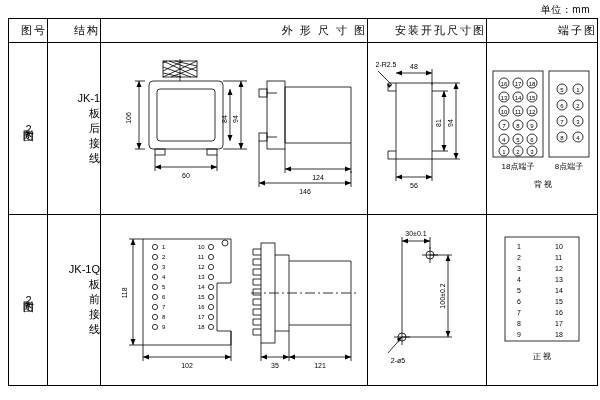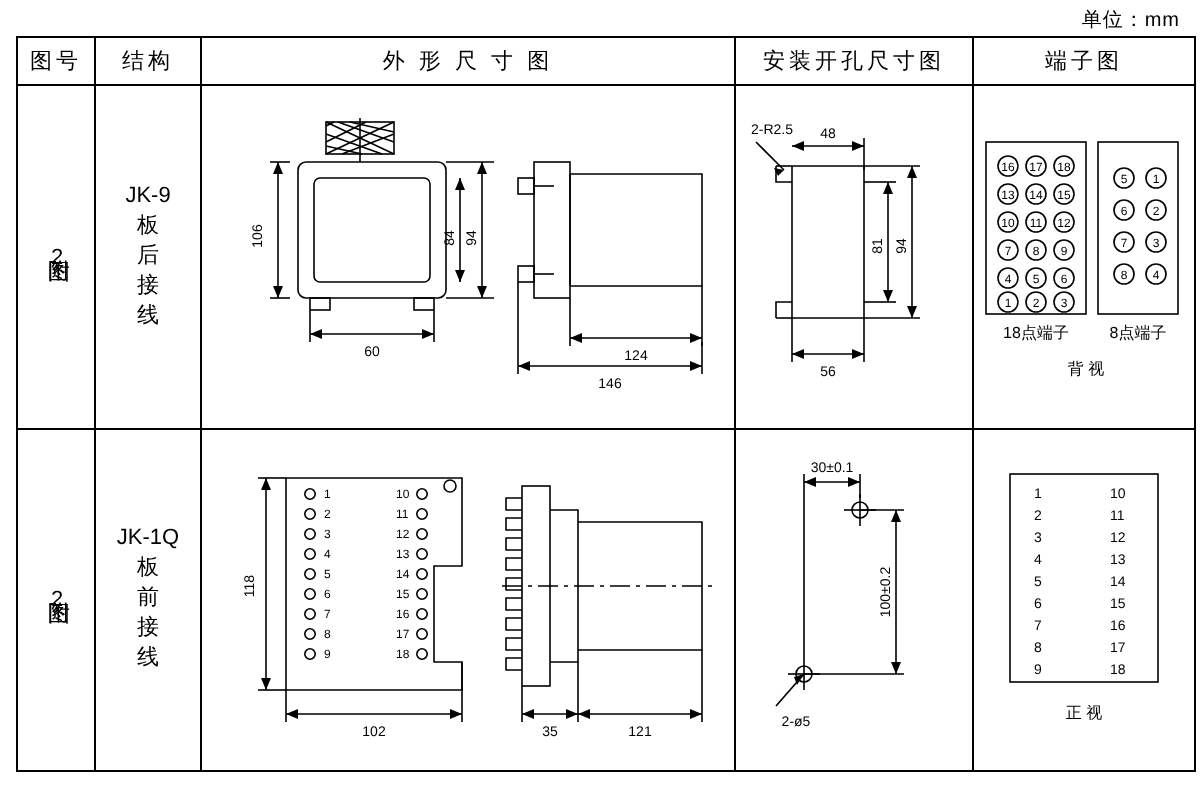--- a/index.html
+++ b/index.html
@@ -17,21 +17,21 @@
   }
   table.main{
     position:absolute;left:8px;top:18px;
     width:584px;height:368px;
     border-collapse:collapse;
     table-layout:fixed;
   }
   table.main td,table.main th{
     border:1px solid #000;
     padding:0;
-    text-align:center;
+    text-align:right;
     vertical-align:middle;
     font-weight:normal;
   }
   .hdr{height:22px;font-size:11px;letter-spacing:2px;}
   .c1{width:38px;}
   .c2{width:52px;}
   .c3{width:266px;}
   .c4{width:118px;}
   .c5{width:110px;}
   .rowcell{height:160px;position:relative;}
@@ -72,21 +72,21 @@
 
     <tr>
       <td class="rowcell c1">
         <div class="vwrap">
           <div class="vtext">附图2</div>
         </div>
       </td>
 
       <td class="rowcell c2">
         <div class="model">
-          <span class="mline">JK-9</span>
+          <span class="mline">JK-1</span>
           <span class="mline">板</span>
           <span class="mline">后</span>
           <span class="mline">接</span>
           <span class="mline">线</span>
         </div>
       </td>
 
       <td class="rowcell c3">
         <div class="cellbox">
           <svg width="266" height="160" viewBox="0 0 266 160">

